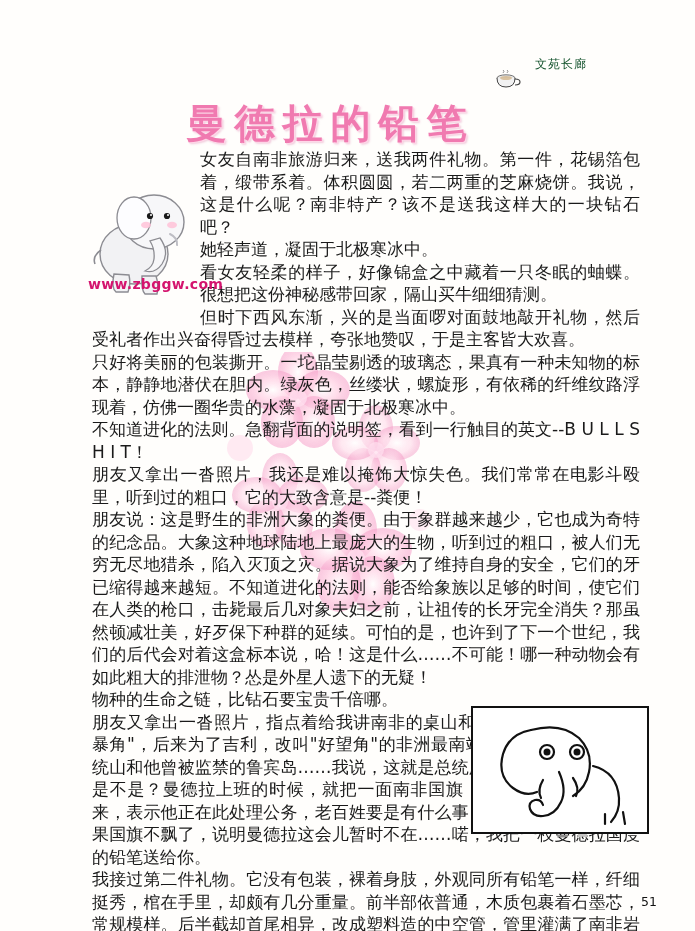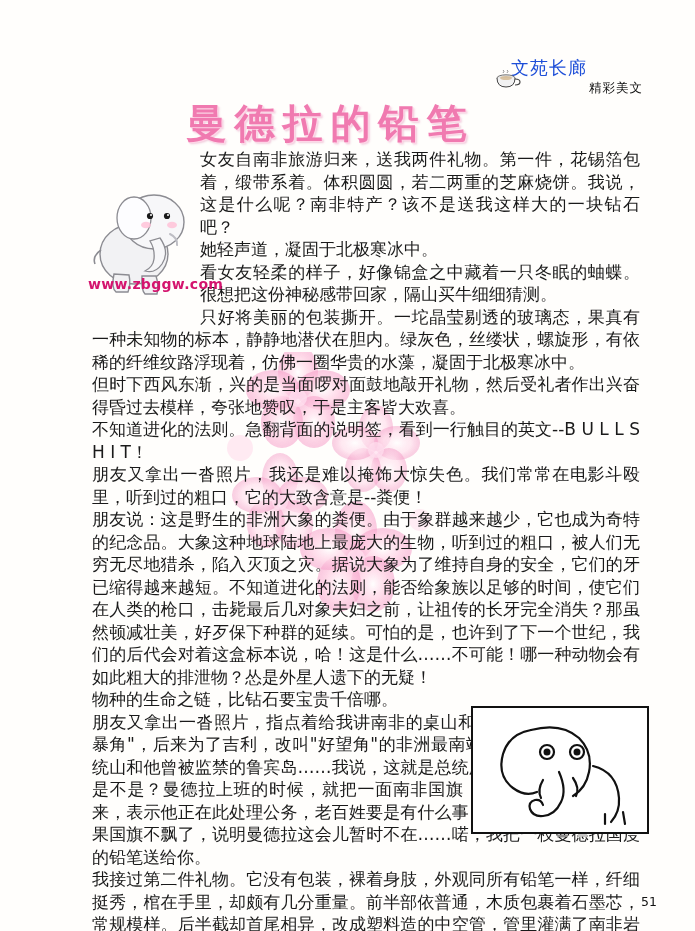--- a/index.html
+++ b/index.html
@@ -24,22 +24,22 @@
   
   .header {
     position: absolute;
     top: 56px;
     right: 46px;
     width: 230px;
     text-align: right;
     line-height: 1.35;
   }
   .header-line1 {
-    font-size: 18px;
-    color: #1d4ed8;
+    font-size: 12px;
+    color: #14532d;
     letter-spacing: 1px;
     padding-right: 62px;
   }
   .header-line2 {
     font-size: 12.5px;
     color: #111;
     letter-spacing: 1px;
     padding-right: 6px;
   }
   .header-icon {
@@ -148,21 +148,20 @@
     color: #111;
   }
 </style>
 </head>
 <body>
 
 <div class="page">
 
   <div class="header">
     <div class="header-line1">文苑长廊</div>
-    <div class="header-line2">精彩美文</div>
     <span class="header-icon">
       <svg width="26" height="22" viewBox="0 0 26 22">
         <ellipse cx="11" cy="8" rx="9" ry="3.2" fill="#e8e8e8" stroke="#555" stroke-width="0.8"></ellipse>
         <path d="M2 8 Q2 17 11 17 Q20 17 20 8" fill="#f2f2f2" stroke="#444" stroke-width="1"></path>
         <path d="M20 9 q5 0 5 3 t-5 3" fill="none" stroke="#444" stroke-width="1.2"></path>
         <path d="M8 3 q2 -2 0 -3" stroke="#8a8a8a" stroke-width="0.9" fill="none"></path>
         <path d="M12 3 q2 -2 0 -3" stroke="#8a8a8a" stroke-width="0.9" fill="none"></path>
         <ellipse cx="11" cy="8" rx="6" ry="2" fill="#c9a36b" opacity="0.6"></ellipse>
       </svg>
     </span>
@@ -283,22 +282,22 @@
         <path d="M150 104 l2 12"></path>
       </g>
     </svg>
   </div>
 
   <div class="body-text">
     <div class="float-elephant" style="width: 108px; height: 156px; margin-top: 22px;"></div>
     <p class="p-indent">女友自南非旅游归来，送我两件礼物。第一件，花锡箔包着，缎带系着。体积圆圆，若二两重的芝麻烧饼。我说，这是什么呢？南非特产？该不是送我这样大的一块钻石吧？</p>
     <p class="p-indent">她轻声道，凝固于北极寒冰中。</p>
     <p class="p-indent">看女友轻柔的样子，好像锦盒之中藏着一只冬眠的蚰蝶。很想把这份神秘感带回家，隔山买牛细细猜测。</p>
+    <p class="p-indent">但时下西风东渐，兴的是当面啰对面鼓地敲开礼物，然后受礼者作出兴奋得昏过去模样，夸张地赞叹，于是主客皆大欢喜。</p>
     <p class="p-indent">只好将美丽的包装撕开。一坨晶莹剔透的玻璃态，果真有一种未知物的标本，静静地潜伏在胆内。绿灰色，丝缕状，螺旋形，有依稀的纤维纹路浮现着，仿佛一圈华贵的水藻，凝固于北极寒冰中。</p>
-    <p class="p-indent">但时下西风东渐，兴的是当面啰对面鼓地敲开礼物，然后受礼者作出兴奋得昏过去模样，夸张地赞叹，于是主客皆大欢喜。</p>
     <p class="p-indent">不知道进化的法则。急翻背面的说明签，看到一行触目的英文--B U L L S H I T！</p>
     <p class="p-indent">朋友又拿出一沓照片，我还是难以掩饰大惊失色。我们常常在电影斗殴里，听到过的粗口，它的大致含意是--粪便！</p>
     <p class="p-indent">朋友说：这是野生的非洲大象的粪便。由于象群越来越少，它也成为奇特的纪念品。大象这种地球陆地上最庞大的生物，听到过的粗口，被人们无穷无尽地猎杀，陷入灭顶之灾。据说大象为了维持自身的安全，它们的牙已缩得越来越短。不知道进化的法则，能否给象族以足够的时间，使它们在人类的枪口，击毙最后几对象夫妇之前，让祖传的长牙完全消失？那虽然顿减壮美，好歹保下种群的延续。可怕的是，也许到了下一个世纪，我们的后代会对着这盒标本说，哈！这是什么……不可能！哪一种动物会有如此粗大的排泄物？怂是外星人遗下的无疑！</p>
     <p class="p-indent">物种的生命之链，比钻石要宝贵千倍哪。</p>
     <p class="p-indent" style="position: relative;">朋友又拿出一沓照片，指点着给我讲南非的桌山和迷城，讲原名叫做"风暴角"，后来为了吉利，改叫"好望角"的非洲最南端，讲曼德拉所在的总统山和他曾被监禁的鲁宾岛……我说，这就是总统府啊，很平和的样子，是不是？曼德拉上班的时候，就把一面南非国旗，从办公室窗户里探出来，表示他正在此处理公务，老百姓要是有什么事，可以约了去见他。如果国旗不飘了，说明曼德拉这会儿暂时不在……喏，我把一枝曼德拉国度的铅笔送给你。</p>
     <p class="p-indent">我接过第二件礼物。它没有包装，裸着身肢，外观同所有铅笔一样，纤细挺秀，棺在手里，却颇有几分重量。前半部依普通，木质包裹着石墨芯，常规模样。后半截却首尾相异，改成塑料造的中空管，管里灌满了南非岩石的碎渣滓，五颜六色，绚丽多彩。一块小小的橡皮头，堵住了塑料管开口处。既是寰</p>
   </div>
 
   <div class="page-number">51</div>
 

